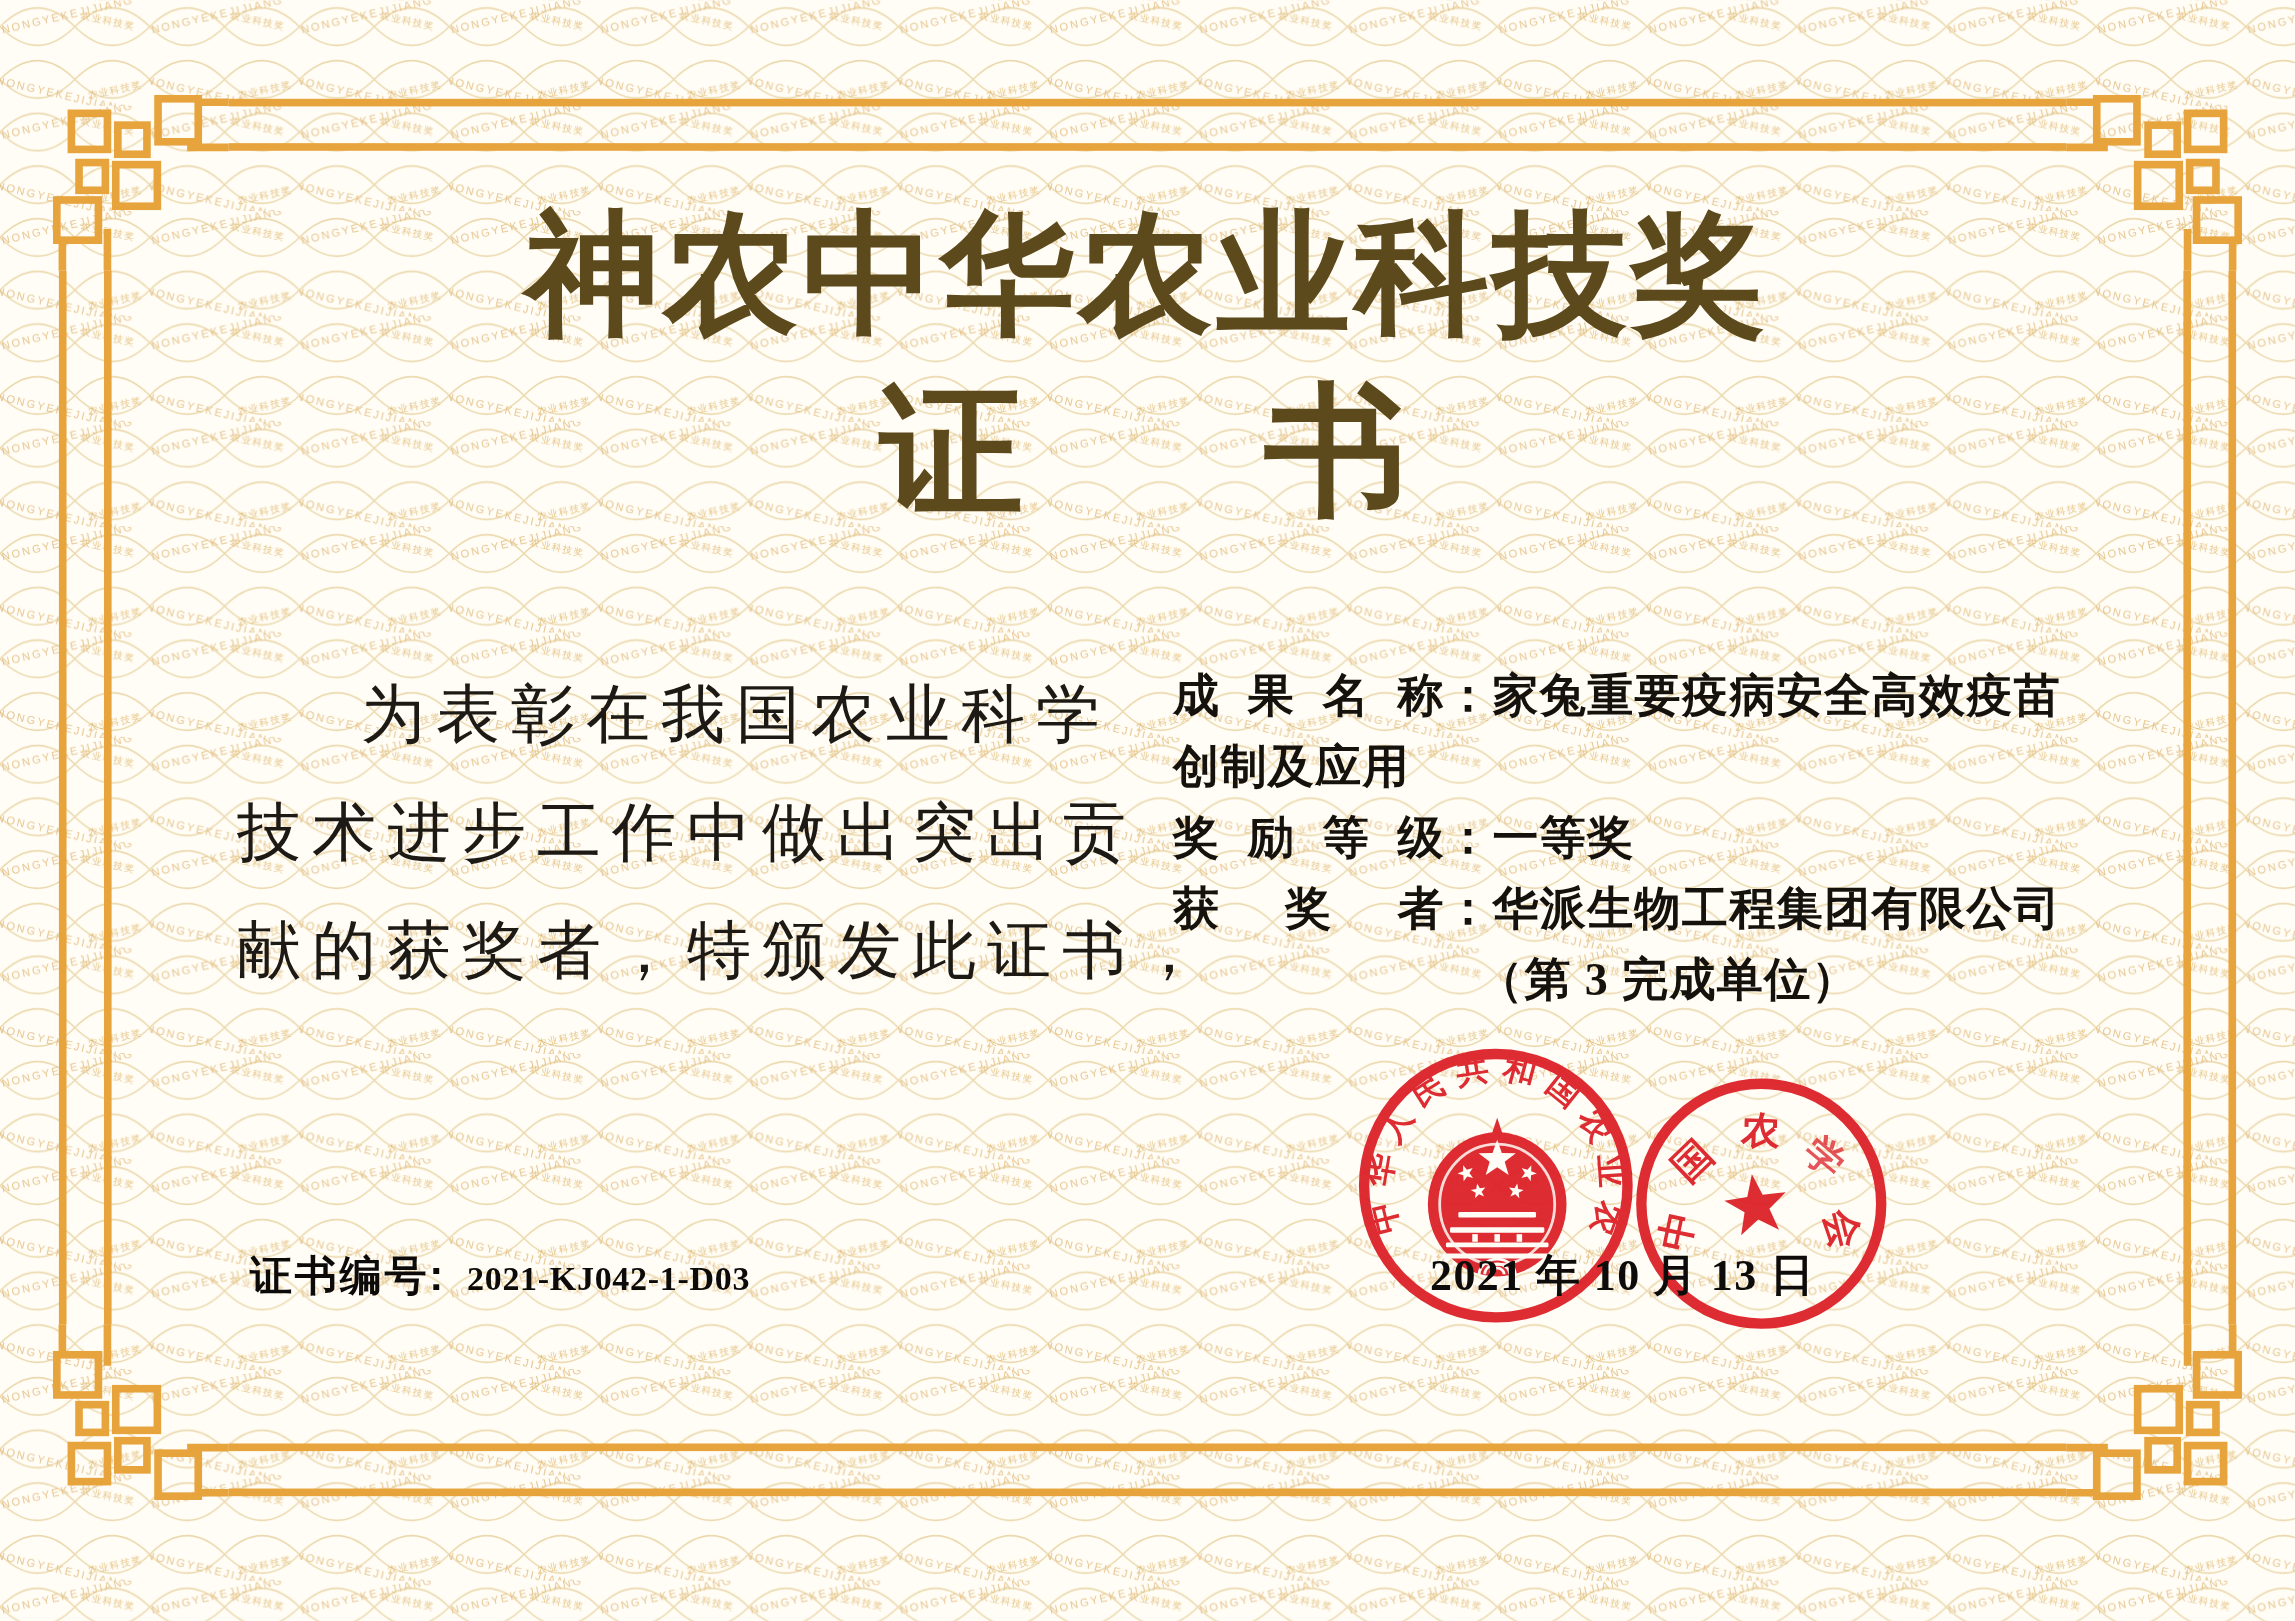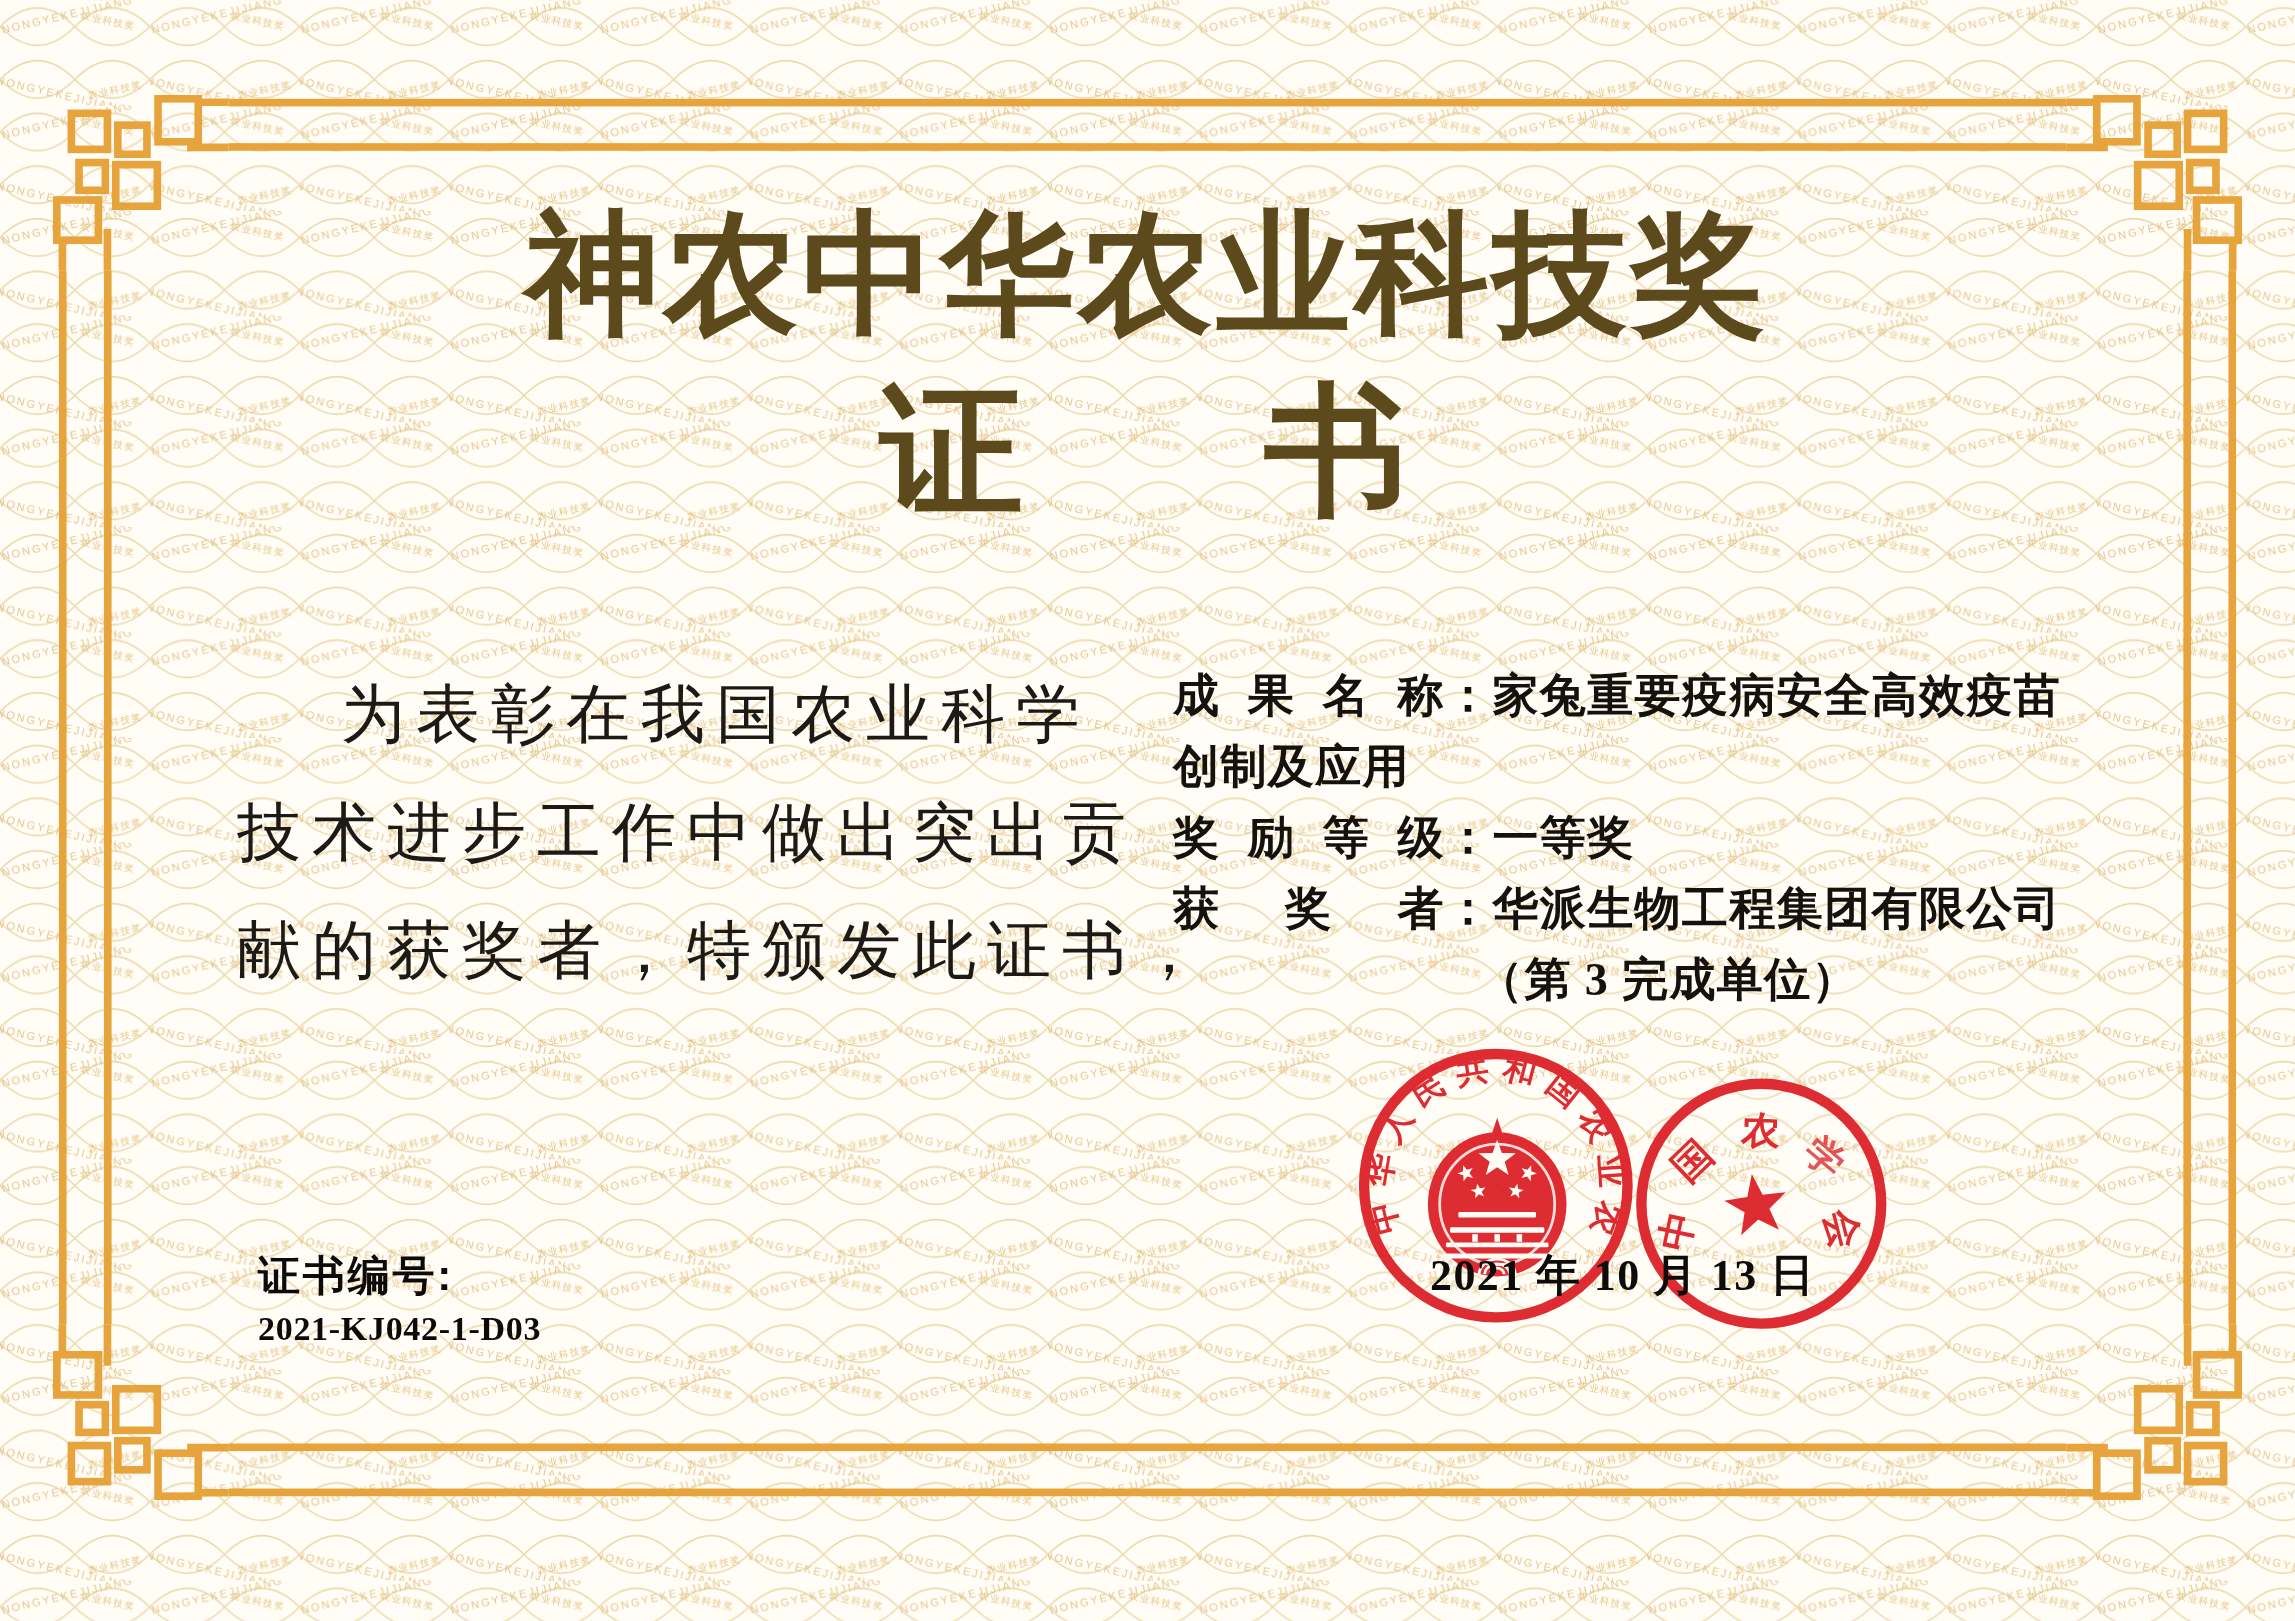--- a/index.html
+++ b/index.html
@@ -17,37 +17,37 @@
     position:absolute;left:0;right:8px;top:374px;text-align:center;
     font-family:"Liberation Serif","DejaVu Serif",serif;font-weight:bold;
     font-size:143px;line-height:1.1;letter-spacing:49px;text-indent:49px;color:#5d4a1c;z-index:3;
   }
   .citation{
     position:absolute;left:237px;top:656px;width:894px;z-index:3;
     font-family:"Liberation Serif","DejaVu Serif",serif;font-weight:normal;
     font-size:64px;color:#1d1914;letter-spacing:11px;
   }
   .citation .cline{height:118px;line-height:118px;white-space:nowrap;}
-  .citation .indent{padding-left:104px;}
+  .citation .indent{padding-left:104px;text-align:center;}
 
   .fields{
     position:absolute;left:1173px;top:660px;width:1026px;z-index:3;
     font-family:"Liberation Serif","DejaVu Serif",serif;font-weight:bold;
     font-size:46px;color:#15110d;letter-spacing:1.4px;
   }
   .frow{height:71px;line-height:71px;white-space:nowrap;}
   .flabel{display:inline-block;width:272px;text-align:justify;text-align-last:justify;}
   .fcolon{display:inline-block;}
   .fvalue{display:inline-block;}
   .fcont1{font-family:Liberation Serif, serif;}
   .fcont2{margin-left:304px;}
 
   .certno{
-    position:absolute;left:258px;top:1248px;z-index:3;white-space:nowrap;
-    display:flex;align-items:baseline;gap:6px;flex-direction:column;
+    position:absolute;left:250px;top:1248px;z-index:3;white-space:nowrap;
+    display:flex;align-items:baseline;gap:21px;
   }
   .certno .cn-label{
     font-family:"Liberation Sans","DejaVu Sans",sans-serif;font-weight:bold;
     font-size:42px;color:#0d0b09;letter-spacing:2.8px;
   }
   .certno .cn-number{
     font-family:"Liberation Serif","DejaVu Serif",serif;font-weight:bold;
     font-size:34px;color:#0d0b09;letter-spacing:0.7px;
   }
   .issue-date{

